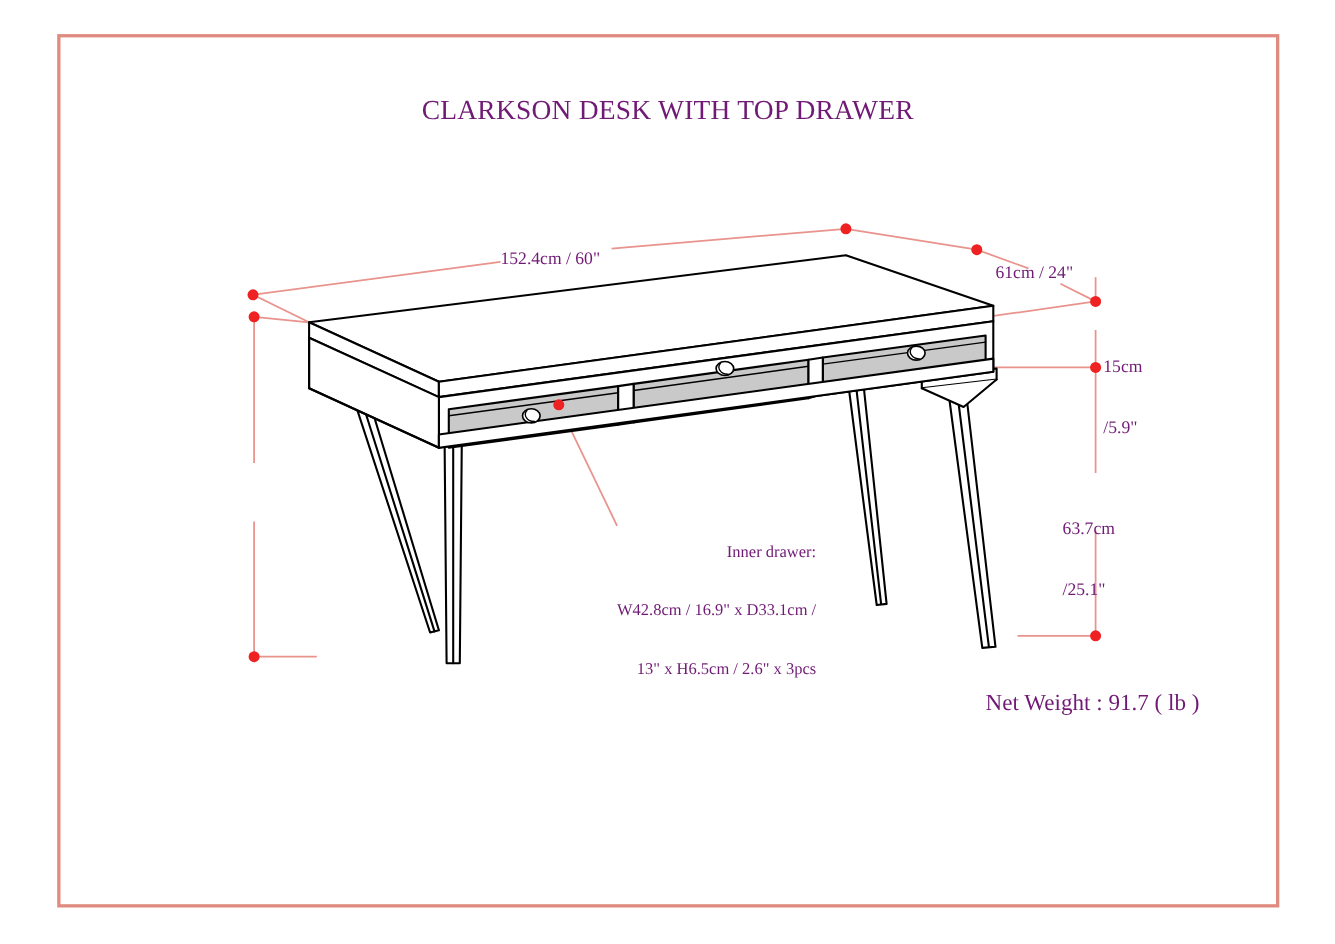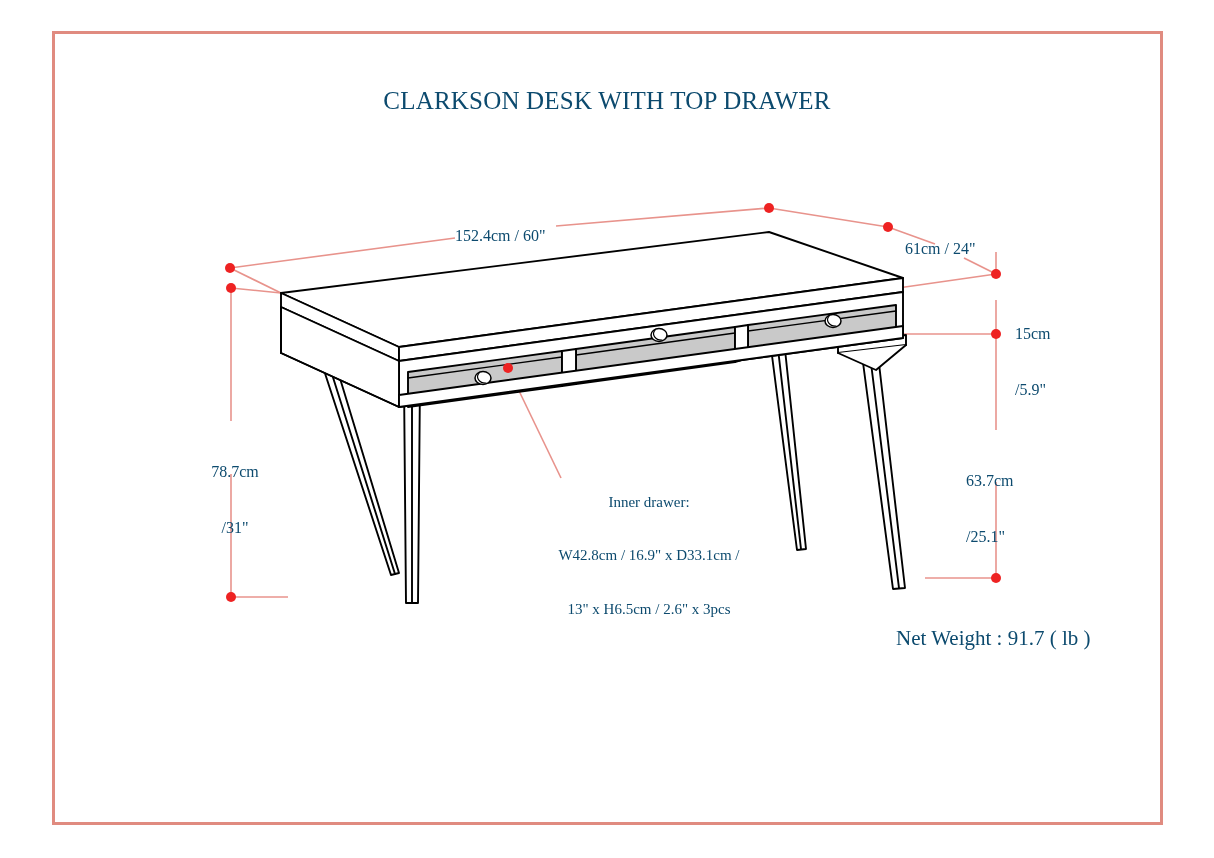--- a/index.html
+++ b/index.html
@@ -31,45 +31,45 @@
     pointer-events: none;
   }
   #drawing {
     position: absolute;
     left: 0;
     top: 0;
   }
   .txt {
     position: absolute;
     font-family: "Liberation Serif", "DejaVu Serif", serif;
-    color: #0c4a6e;
+    color: #701a75;
     white-space: pre;
     line-height: 1.18;
   }
   #page-title {
     left: 0;
     top: 86px;
     width: 1214px;
     text-align: center;
     font-size: 25px;
     letter-spacing: 0.2px;
   }
   .dim-label {
     font-size: 16px;
   }
   #dim-width-label  { left: 455px; top: 227px; }
   #dim-depth-label  { left: 905px; top: 240px; }
-  #dim-drawer-label { left: 1003px; top: 287px; text-align: left; margin-left: 12px; }
+  #dim-drawer-label { left: 1003px; top: 287px; text-align: left; }
   #dim-height-label { left: 199px; top: 425px; text-align: center; width: 72px; }
   #dim-clear-label  { left: 966px; top: 434px; text-align: left; width: 78px; }
   #callout-text {
     left: 556px;
     top: 459px;
     width: 186px;
-    text-align: center;
+    text-align: right;
     font-size: 15px;
   }
   #net-weight {
     left: 896px;
     top: 626px;
     font-size: 21px;
   }
   .two-line { text-align: center; }
 </style>
 </head>
@@ -199,24 +199,20 @@
 
   <div class="txt dim-label" id="dim-width-label">152.4cm / 60"</div>
 
   <div class="txt dim-label" id="dim-depth-label">61cm / 24"</div>
 
   <div class="txt dim-label" id="dim-drawer-label">
     <div>15cm</div>
     <div>/5.9"</div>
   </div>
 
-  <div class="txt dim-label two-line" id="dim-height-label">
-    <div>78.7cm</div>
-    <div>/31"</div>
-  </div>
 
   <div class="txt dim-label two-line" id="dim-clear-label">
     <div>63.7cm</div>
     <div>/25.1"</div>
   </div>
 
   <div class="txt" id="callout-text">
     <div>Inner drawer:</div>
     <div>W42.8cm / 16.9" x D33.1cm /</div>
     <div>13" x H6.5cm / 2.6" x 3pcs</div>

